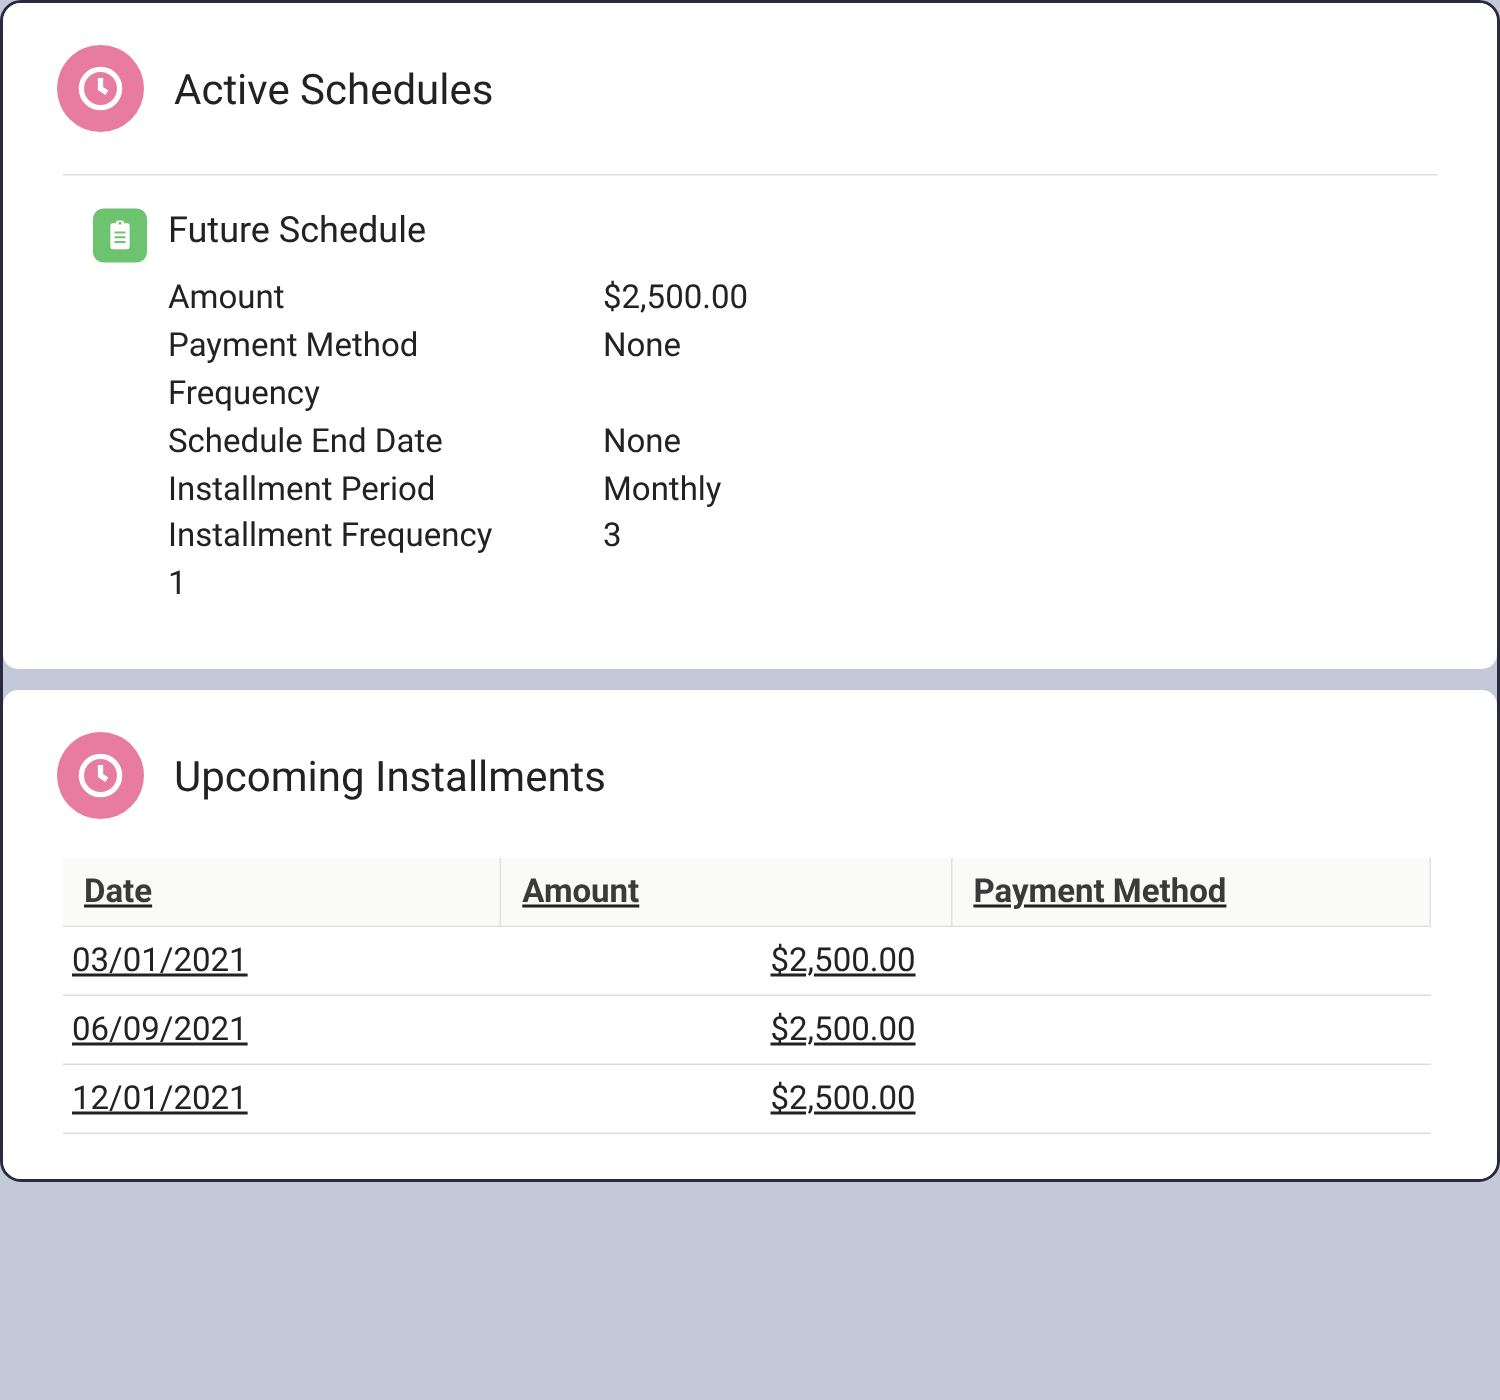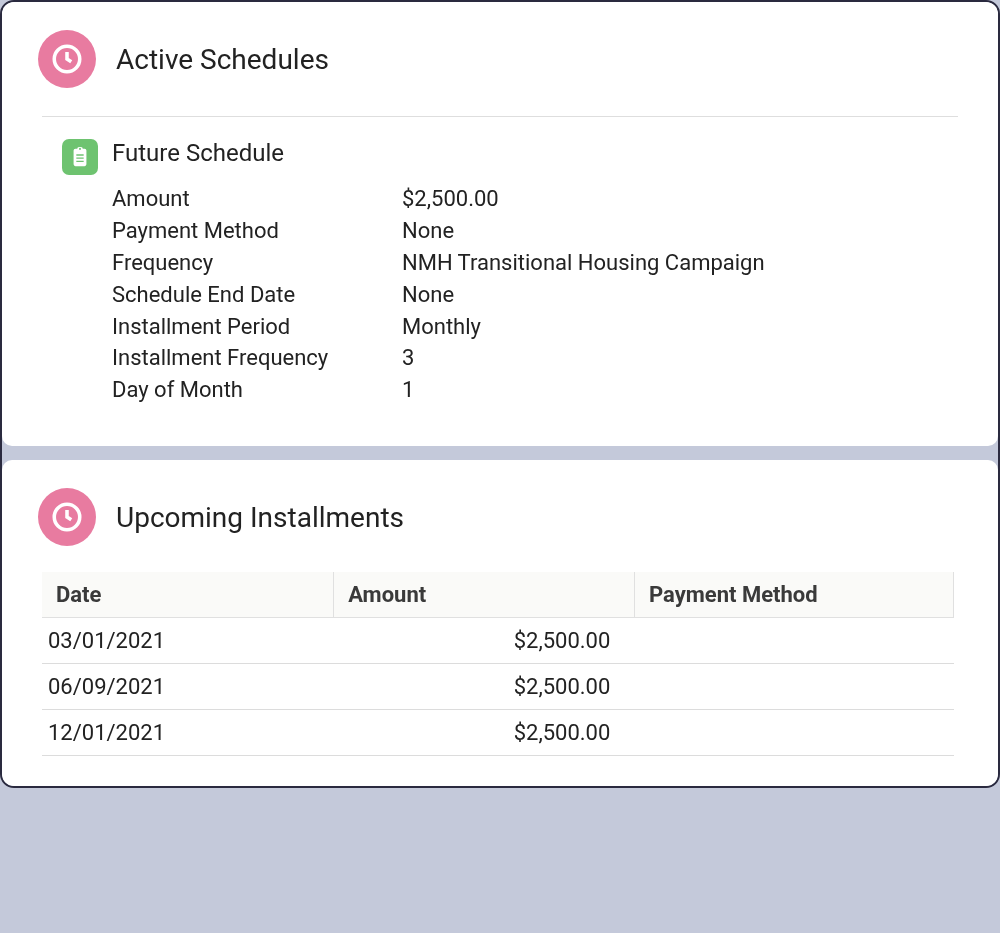--- a/index.html
+++ b/index.html
@@ -103,20 +103,21 @@
     width: 290px;
     flex-shrink: 0;
   }
   .detail-value {
     flex: 1;
   }
 
   
   .table-wrap {
     padding: 8px 44px 30px 40px;
+    text-decoration: underline;
   }
   table {
     width: 100%;
     border-collapse: collapse;
     font-size: 22px;
   }
   thead th {
     text-align: left;
     font-weight: 700;
     background: #fafaf8;
@@ -167,36 +168,34 @@
         <div class="detail-row">
           <div class="detail-label">Amount</div>
           <div class="detail-value">$2,500.00</div>
         </div>
         <div class="detail-row">
           <div class="detail-label">Payment Method</div>
           <div class="detail-value">None</div>
         </div>
         <div class="detail-row">
           <div class="detail-label">Frequency</div>
-          <div class="detail-value">NMH Transitional Housing Campaign</div>
         </div>
         <div class="detail-row">
           <div class="detail-label">Schedule End Date</div>
           <div class="detail-value">None</div>
         </div>
         <div class="detail-row">
           <div class="detail-label">Installment Period</div>
           <div class="detail-value">Monthly</div>
         </div>
         <div class="detail-row">
           <div class="detail-label">Installment Frequency</div>
           <div class="detail-value">3</div>
         </div>
         <div class="detail-row">
-          <div class="detail-label">Day of Month</div>
           <div class="detail-value">1</div>
         </div>
       </div>
     </div>
   </div>
 
   <div class="card">
     <div class="card-header">
       <div class="header-icon-circle">
         <svg viewBox="0 0 24 24">

